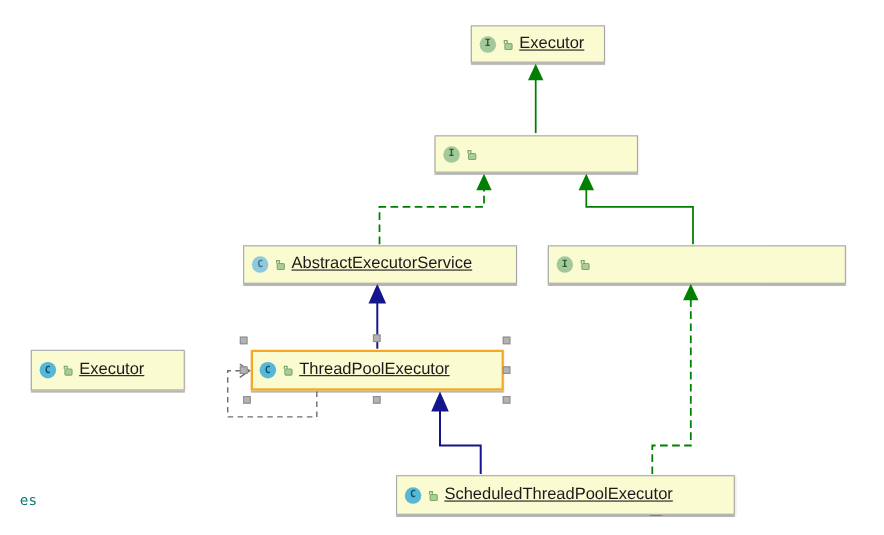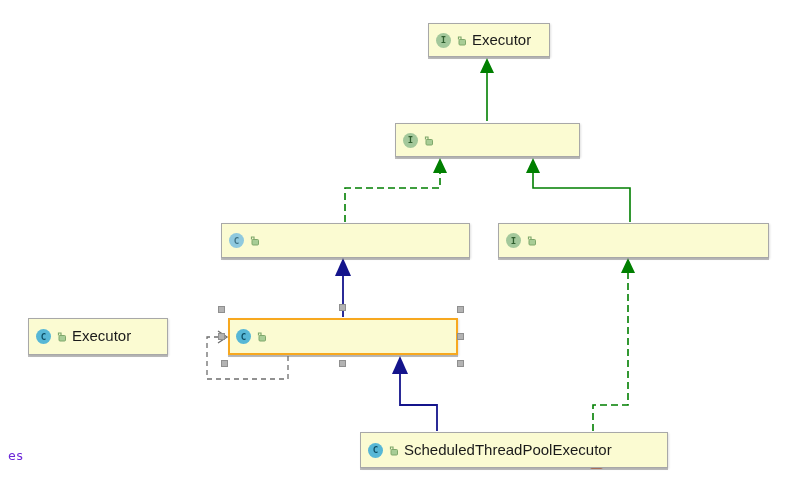--- a/index.html
+++ b/index.html
@@ -29,31 +29,31 @@
   .cicon{
     width:15px;height:15px;border-radius:50%;
     display:flex;align-items:center;justify-content:center;
     font:bold 9px "DejaVu Sans Mono", monospace;
     flex:0 0 15px;
   }
   .cicon.iface{background:#A3C89B;color:#2F5E2F;}
   .cicon.cls{background:#57B7D6;color:#0E4F66;}
   .cicon.abstract{background:#8FC9DE;color:#3F7386;}
   .lock{display:flex;flex:0 0 11px;}
-  .label{position:relative;top:-1px;}
+  .label{position:relative;top:-1px;text-decoration:underline;}
   svg.edges{position:absolute;inset:0;z-index:2;}
   .handle{
     position:absolute;width:7px;height:7px;
     background:#B3B3B3;border:1px solid #8F8F8F;box-sizing:border-box;
     z-index:5;
   }
   .corner-text{
-    position:absolute;left:8px;top:448px;
+    position:absolute;left:18px;top:448px;
     font:13px "DejaVu Sans Mono", monospace;
-    color:#6d28d9;z-index:1;
+    color:#0f766e;z-index:1;
   }
 </style>
 </head>
 <body>
 
 <div id="canvas">
 
   <svg class="edges" width="804" height="486" viewBox="0 0 804 486">
 
     <g>
@@ -118,20 +118,21 @@
   </div>
 
   <div class="node" style="left:221px;top:223px;width:249px;height:35px;">
     <span class="cicon abstract">C</span>
     <span class="lock">
         <svg width="11" height="11">
           <path d="M2.5 4.5 V2 H5 V4.5" fill="none" stroke="#7FA86B" stroke-width="1.2"></path>
           <rect x="3" y="4.5" width="6.5" height="5.5" rx="1" fill="#A8CD96" stroke="#7FA86B"></rect>
         </svg>
       </span>
+    <span class="label">AbstractExecutorService</span>
   </div>
 
   <div class="node" style="left:498px;top:223px;width:271px;height:35px;">
     <span class="cicon iface">I</span>
     <span class="lock">
         <svg width="11" height="11">
           <path d="M2.5 4.5 V2 H5 V4.5" fill="none" stroke="#7FA86B" stroke-width="1.2"></path>
           <rect x="3" y="4.5" width="6.5" height="5.5" rx="1" fill="#A8CD96" stroke="#7FA86B"></rect>
         </svg>
       </span>
@@ -149,20 +150,21 @@
   </div>
 
   <div class="node selected" style="left:228px;top:318px;width:230px;height:37px;">
     <span class="cicon cls">C</span>
     <span class="lock">
         <svg width="11" height="11">
           <path d="M2.5 4.5 V2 H5 V4.5" fill="none" stroke="#7FA86B" stroke-width="1.2"></path>
           <rect x="3" y="4.5" width="6.5" height="5.5" rx="1" fill="#A8CD96" stroke="#7FA86B"></rect>
         </svg>
       </span>
+    <span class="label">ThreadPoolExecutor</span>
   </div>
 
   <div class="node" style="left:360px;top:432px;width:308px;height:36px;">
     <span class="cicon cls">C</span>
     <span class="lock">
         <svg width="11" height="11">
           <path d="M2.5 4.5 V2 H5 V4.5" fill="none" stroke="#7FA86B" stroke-width="1.2"></path>
           <rect x="3" y="4.5" width="6.5" height="5.5" rx="1" fill="#A8CD96" stroke="#7FA86B"></rect>
         </svg>
       </span>

